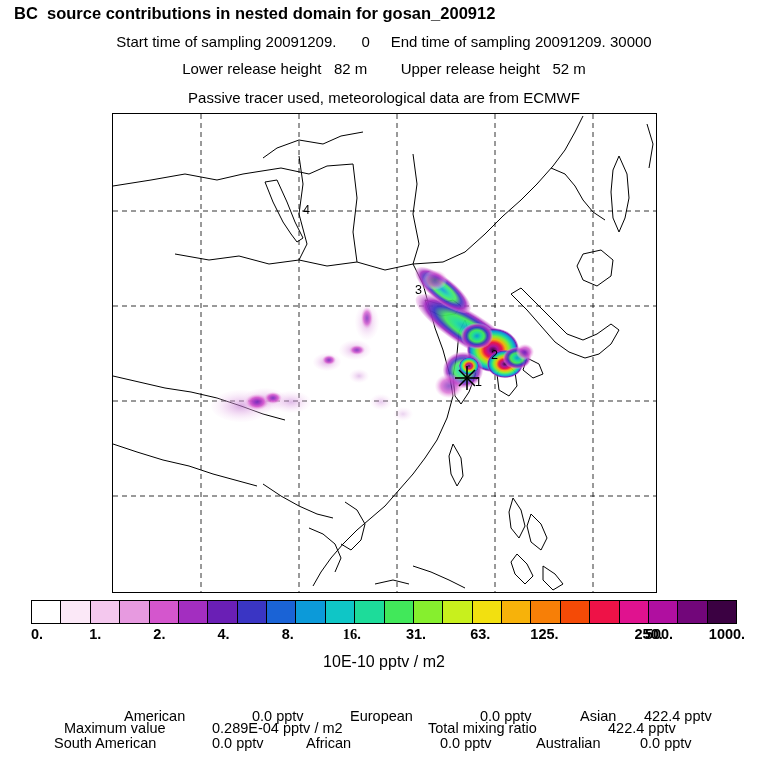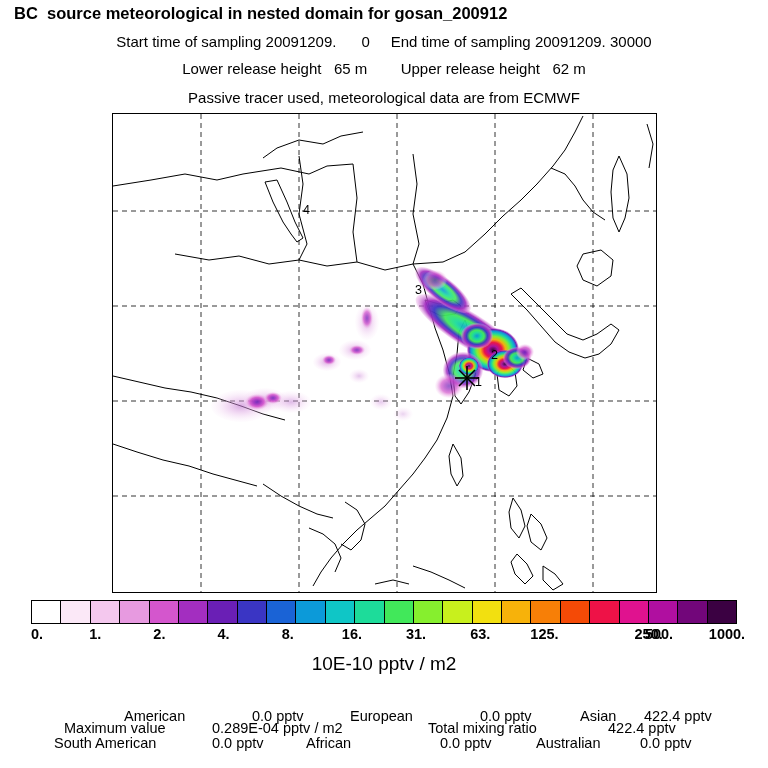--- a/index.html
+++ b/index.html
@@ -94,41 +94,41 @@
     font-size: 14.5px;
     font-weight: bold;
     transform: translateX(-50%);
     white-space: pre;
   }
   .cbar-unit {
     position: absolute;
     top: 653px;
     width: 768px;
     text-align: center;
-    font-size: 19px;
+    font-size: 16px;
   }
 
   
   .stat {
     position: absolute;
     font-size: 14.5px;
     white-space: pre;
   }
   .stats-row1 { top: 688px; margin-top: 32px; }
   .stats-row2 { top: 708px; margin-left: 40px; }
   .stats-row3 { top: 735px; }
 </style>
 </head>
 <body>
 
 <div class="page">
 
-  <div class="title">BC  source meteorological in nested domain for gosan_200912</div>
+  <div class="title">BC  source contributions in nested domain for gosan_200912</div>
   <div class="subline subline1">Start time of sampling 20091209.      0     End time of sampling 20091209. 30000</div>
-  <div class="subline subline2">Lower release height   65 m        Upper release height   62 m</div>
+  <div class="subline subline2">Lower release height   82 m        Upper release height   52 m</div>
   <div class="subline subline3">Passive tracer used, meteorological data are from ECMWF</div>
 
   <div class="map-frame">
     <svg class="map-svg" width="543" height="478" viewBox="0 0 543 478">
       <defs>
         <radialGradient id="plumeA" cx="50%" cy="50%" r="50%">
           <stop offset="0%" stop-color="#3b0142"></stop>
           <stop offset="18%" stop-color="#b00fa0"></stop>
           <stop offset="34%" stop-color="#ee1247"></stop>
           <stop offset="48%" stop-color="#f7b20a"></stop>
@@ -297,21 +297,21 @@
       <div class="cbar-cell" style="background: rgb(114, 6, 122);"></div>
       <div class="cbar-cell" style="background: rgb(59, 1, 66);"></div>
     </div>
 
   <div class="cbar-labels" id="cbar-labels">
       <span style="left: 37px;">0.</span>
       <span style="left: 95.1818px;">1.</span>
       <span style="left: 159.364px;">2.</span>
       <span style="left: 223.545px;">4.</span>
       <span style="left: 287.727px;">8.</span>
-      <span style="left: 351.909px;">16.</span>
+      <span style="left: 351.909px; font-family: Liberation Serif, serif;">16.</span>
       <span style="left: 416.091px;">31.</span>
       <span style="left: 480.273px;">63.</span>
       <span style="left: 544.455px;">125.</span>
       <span style="left: 608.636px; margin-left: 40px;">250.</span>
       <span style="left: 659px;">500.</span>
       <span style="left: 727px;">1000.</span>
     </div>
 
   <div class="cbar-unit">10E-10 pptv / m2</div>
 

